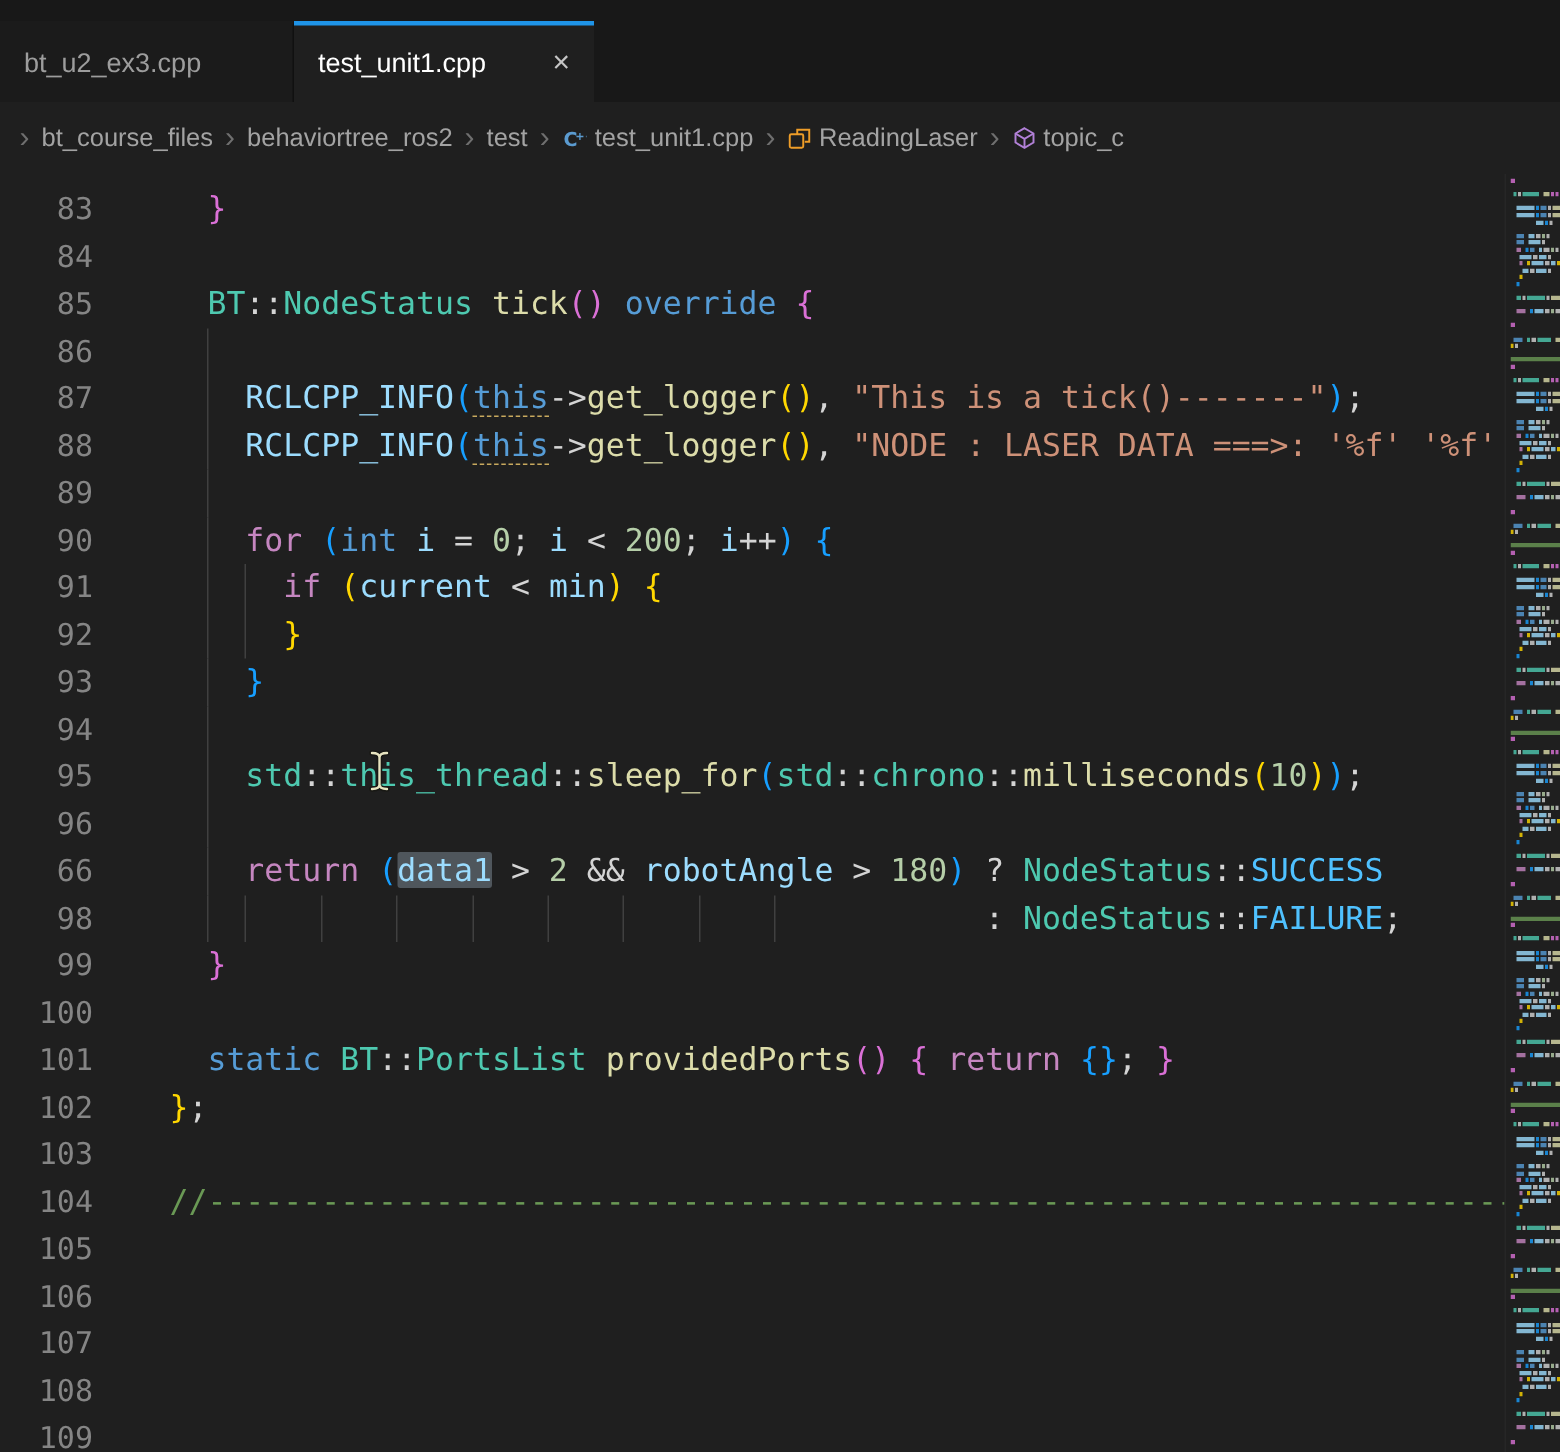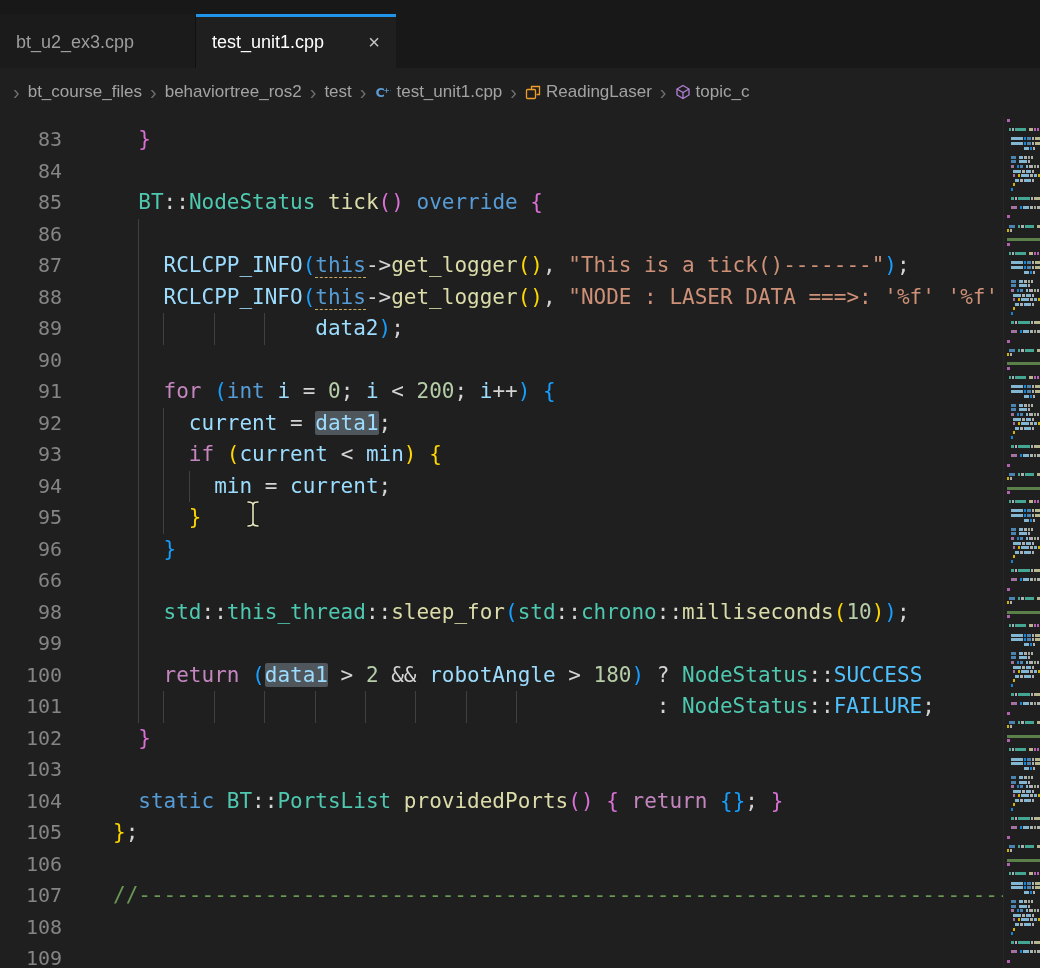--- a/index.html
+++ b/index.html
@@ -167,26 +167,23 @@
         <div class="gnum">108</div>
         <div class="gnum">109</div>
       </div>
     <div class="code" id="code-lines">
         <div class="line"><span class="tok t-b2">  }</span></div>
         <div class="line"></div>
         <div class="line"><span class="tok t-fg">  </span><span class="tok t-cl">BT</span><span class="tok t-fg">::</span><span class="tok t-cl">NodeStatus</span><span class="tok t-fg"> </span><span class="tok t-fn">tick</span><span class="tok t-b2">(</span><span class="tok t-b2">)</span><span class="tok t-fg"> </span><span class="tok t-ty">override</span><span class="tok t-fg"> </span><span class="tok t-b2">{</span></div>
         <div class="line"><span class="guide" style="left: 25.204px;"></span></div>
         <div class="line"><span class="guide" style="left: 25.204px;"></span><span class="tok t-fg">    </span><span class="tok t-va">RCLCPP_INFO</span><span class="tok t-b3">(</span><span class="tok t-th">this</span><span class="tok t-fg">-&gt;</span><span class="tok t-fn">get_logger</span><span class="tok t-b1">(</span><span class="tok t-b1">)</span><span class="tok t-fg">, </span><span class="tok t-st">"This is a tick()-------"</span><span class="tok t-b3">)</span><span class="tok t-fg">;</span></div>
         <div class="line"><span class="guide" style="left: 25.204px;"></span><span class="tok t-fg">    </span><span class="tok t-va">RCLCPP_INFO</span><span class="tok t-b3">(</span><span class="tok t-th">this</span><span class="tok t-fg">-&gt;</span><span class="tok t-fn">get_logger</span><span class="tok t-b1">(</span><span class="tok t-b1">)</span><span class="tok t-fg">, </span><span class="tok t-st">"NODE : LASER DATA ===&gt;: '%f' '%f'</span></div>
-        <div class="line"><span class="guide" style="left: 25.204px;"></span><span class="guide" style="left: 50.408px;"></span><span class="guide" style="left: 100.816px;"></span><span class="guide" style="left: 151.224px;"></span><span class="tok t-fg">                </span><span class="tok t-va">data2</span><span class="tok t-b3">)</span><span class="tok t-fg">;</span></div>
         <div class="line"><span class="guide" style="left: 25.204px;"></span></div>
         <div class="line"><span class="guide" style="left: 25.204px;"></span><span class="tok t-fg">    </span><span class="tok t-kw">for</span><span class="tok t-fg"> </span><span class="tok t-b3">(</span><span class="tok t-ty">int</span><span class="tok t-fg"> </span><span class="tok t-va">i</span><span class="tok t-fg"> = </span><span class="tok t-nu">0</span><span class="tok t-fg">; </span><span class="tok t-va">i</span><span class="tok t-fg"> &lt; </span><span class="tok t-nu">200</span><span class="tok t-fg">; </span><span class="tok t-va">i</span><span class="tok t-fg">++</span><span class="tok t-b3">)</span><span class="tok t-fg"> </span><span class="tok t-b3">{</span></div>
-        <div class="line"><span class="guide" style="left: 25.204px;"></span><span class="guide" style="left: 50.408px;"></span><span class="tok t-fg">      </span><span class="tok t-va">current</span><span class="tok t-fg"> = </span><span class="tok t-vh">data1</span><span class="tok t-fg">;</span></div>
         <div class="line"><span class="guide" style="left: 25.204px;"></span><span class="guide" style="left: 50.408px;"></span><span class="tok t-fg">      </span><span class="tok t-kw">if</span><span class="tok t-fg"> </span><span class="tok t-b1">(</span><span class="tok t-va">current</span><span class="tok t-fg"> &lt; </span><span class="tok t-va">min</span><span class="tok t-b1">)</span><span class="tok t-fg"> </span><span class="tok t-b1">{</span></div>
-        <div class="line"><span class="guide" style="left: 25.204px;"></span><span class="guide" style="left: 50.408px;"></span><span class="guide" style="left: 75.612px;"></span><span class="tok t-fg">        </span><span class="tok t-va">min</span><span class="tok t-fg"> = </span><span class="tok t-va">current</span><span class="tok t-fg">;</span></div>
         <div class="line"><span class="guide" style="left: 25.204px;"></span><span class="guide" style="left: 50.408px;"></span><span class="tok t-fg">      </span><span class="tok t-b1">}</span></div>
         <div class="line"><span class="guide" style="left: 25.204px;"></span><span class="tok t-fg">    </span><span class="tok t-b3">}</span></div>
         <div class="line"><span class="guide" style="left: 25.204px;"></span></div>
         <div class="line"><span class="guide" style="left: 25.204px;"></span><span class="tok t-fg">    </span><span class="tok t-cl">std</span><span class="tok t-fg">::</span><span class="tok t-cl">this_thread</span><span class="tok t-fg">::</span><span class="tok t-fn">sleep_for</span><span class="tok t-b3">(</span><span class="tok t-cl">std</span><span class="tok t-fg">::</span><span class="tok t-cl">chrono</span><span class="tok t-fg">::</span><span class="tok t-fn">milliseconds</span><span class="tok t-b1">(</span><span class="tok t-nu">10</span><span class="tok t-b1">)</span><span class="tok t-b3">)</span><span class="tok t-fg">;</span></div>
         <div class="line"><span class="guide" style="left: 25.204px;"></span></div>
         <div class="line"><span class="guide" style="left: 25.204px;"></span><span class="tok t-fg">    </span><span class="tok t-kw">return</span><span class="tok t-fg"> </span><span class="tok t-b3">(</span><span class="tok t-vh">data1</span><span class="tok t-fg"> &gt; </span><span class="tok t-nu">2</span><span class="tok t-fg"> &amp;&amp; </span><span class="tok t-va">robotAngle</span><span class="tok t-fg"> &gt; </span><span class="tok t-nu">180</span><span class="tok t-b3">)</span><span class="tok t-fg"> ? </span><span class="tok t-cl">NodeStatus</span><span class="tok t-fg">::</span><span class="tok t-en">SUCCESS</span></div>
         <div class="line"><span class="guide" style="left: 25.204px;"></span><span class="guide" style="left: 50.408px;"></span><span class="guide" style="left: 100.816px;"></span><span class="guide" style="left: 151.224px;"></span><span class="guide" style="left: 201.632px;"></span><span class="guide" style="left: 252.04px;"></span><span class="guide" style="left: 302.448px;"></span><span class="guide" style="left: 352.856px;"></span><span class="guide" style="left: 403.264px;"></span><span class="tok t-fg">                                           </span><span class="tok t-fg">: </span><span class="tok t-cl">NodeStatus</span><span class="tok t-fg">::</span><span class="tok t-en">FAILURE</span><span class="tok t-fg">;</span></div>
         <div class="line"><span class="tok t-b2">  }</span></div>
         <div class="line"></div>
         <div class="line"><span class="tok t-fg">  </span><span class="tok t-ty">static</span><span class="tok t-fg"> </span><span class="tok t-cl">BT</span><span class="tok t-fg">::</span><span class="tok t-cl">PortsList</span><span class="tok t-fg"> </span><span class="tok t-fn">providedPorts</span><span class="tok t-b2">(</span><span class="tok t-b2">)</span><span class="tok t-fg"> </span><span class="tok t-b2">{</span><span class="tok t-fg"> </span><span class="tok t-kw">return</span><span class="tok t-fg"> </span><span class="tok t-b3">{</span><span class="tok t-b3">}</span><span class="tok t-fg">;</span><span class="tok t-fg"> </span><span class="tok t-b2">}</span></div>

